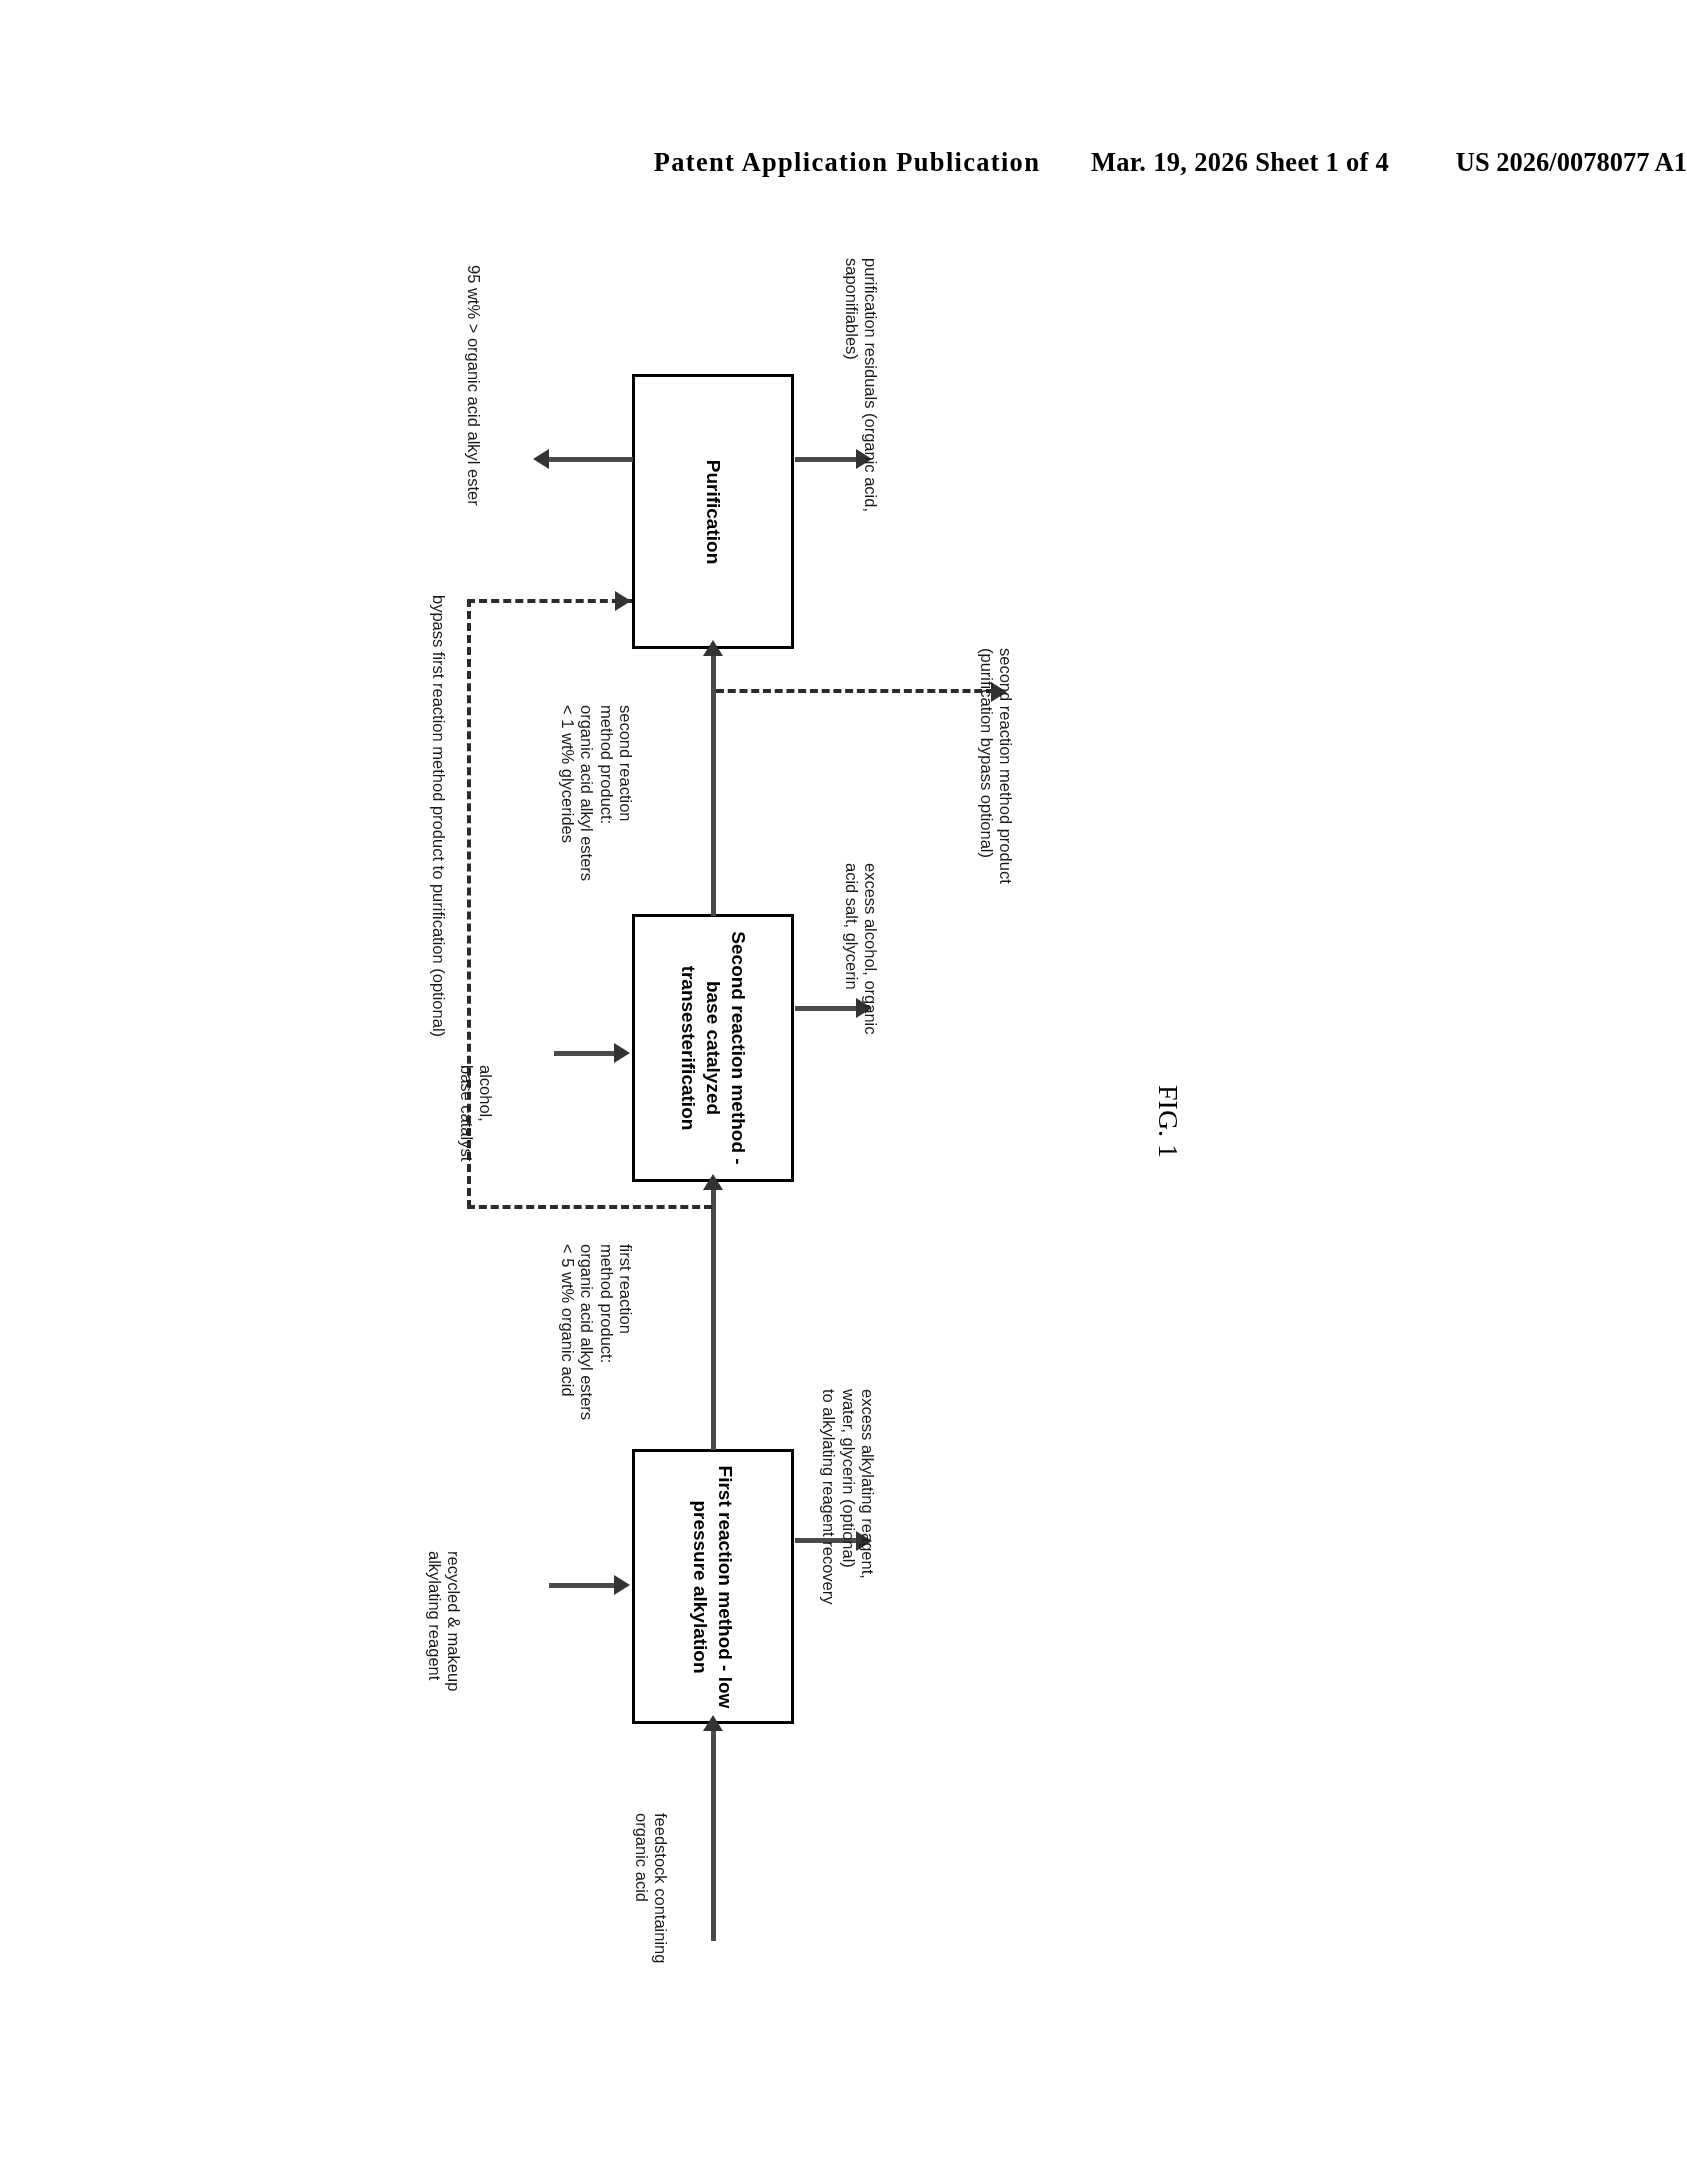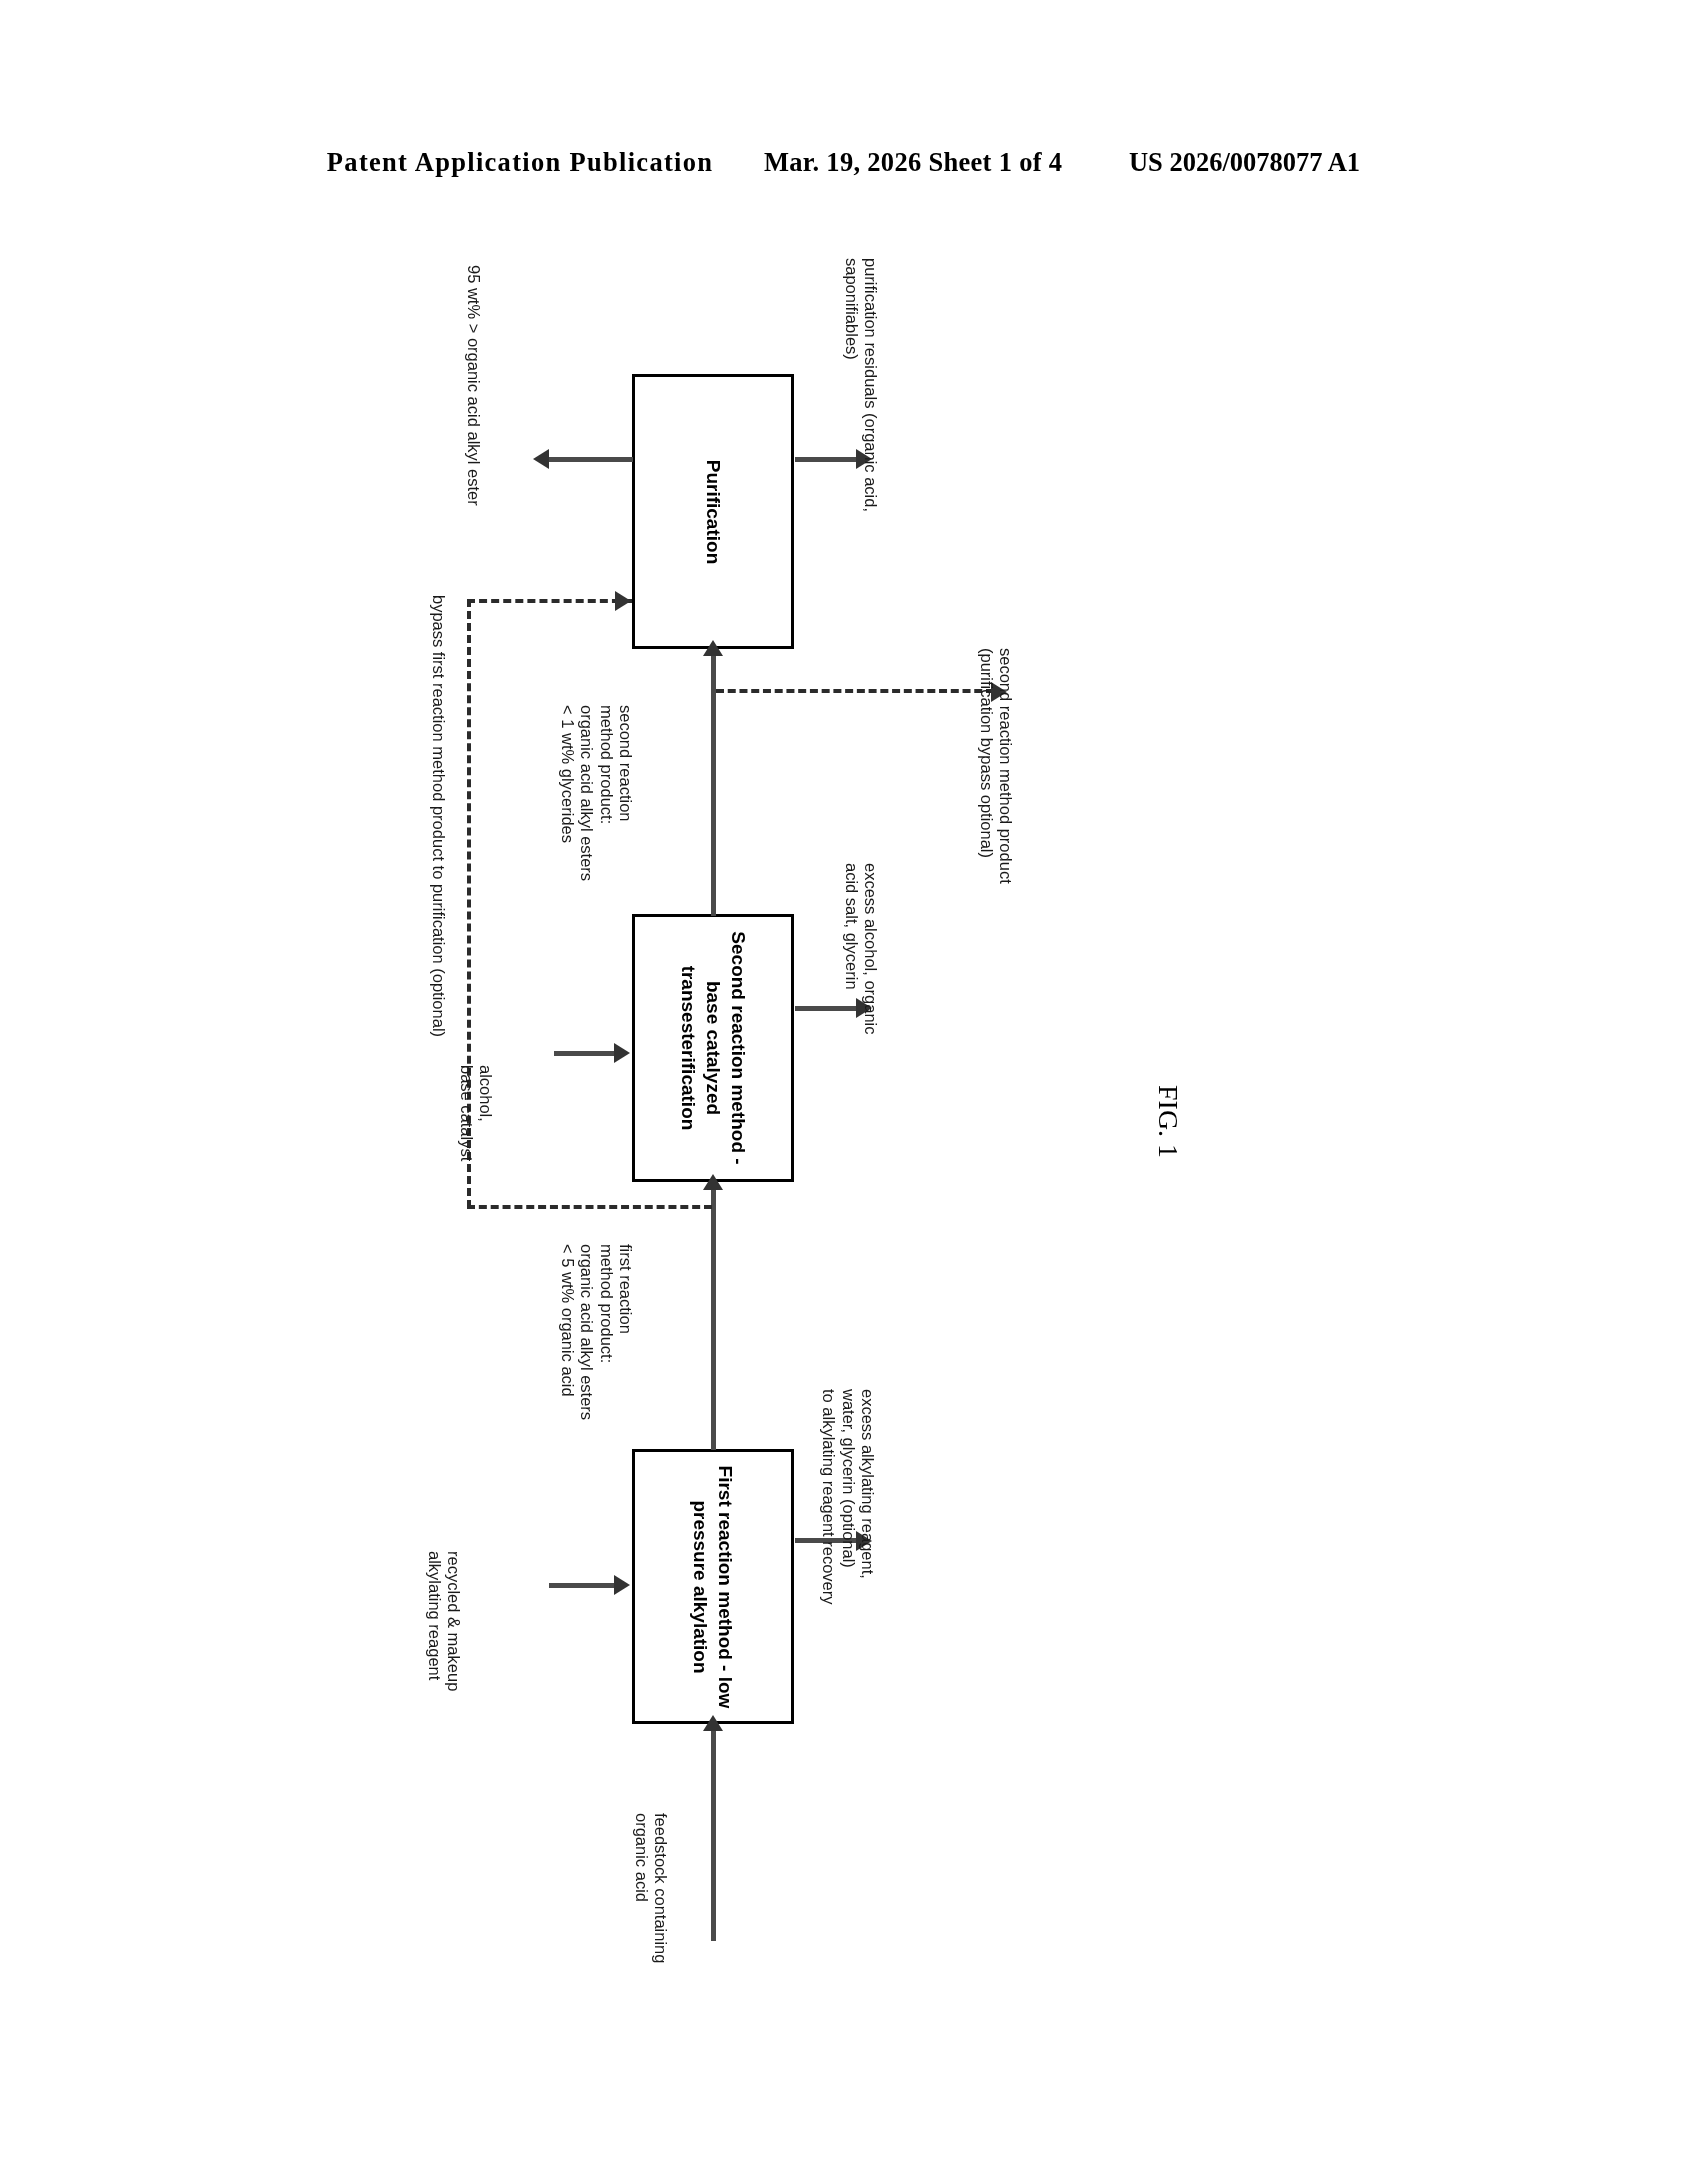--- a/index.html
+++ b/index.html
@@ -15,21 +15,21 @@
     font-family: "Liberation Serif", serif;
     overflow: hidden;
   }
 
   
   #header {
     position: absolute;
     top: 147px;
     left: 0;
     width: 1687px;
-    text-align: center;
+    text-align: right;
     white-space: nowrap;
   }
   #header span {
     font-family: "Liberation Serif", serif;
     font-weight: bold;
     font-size: 26.5px;
     letter-spacing: 0.3px;
     color: #000;
   }
   #header .hdr-left { margin-right: 48px; letter-spacing: 1.3px; }

